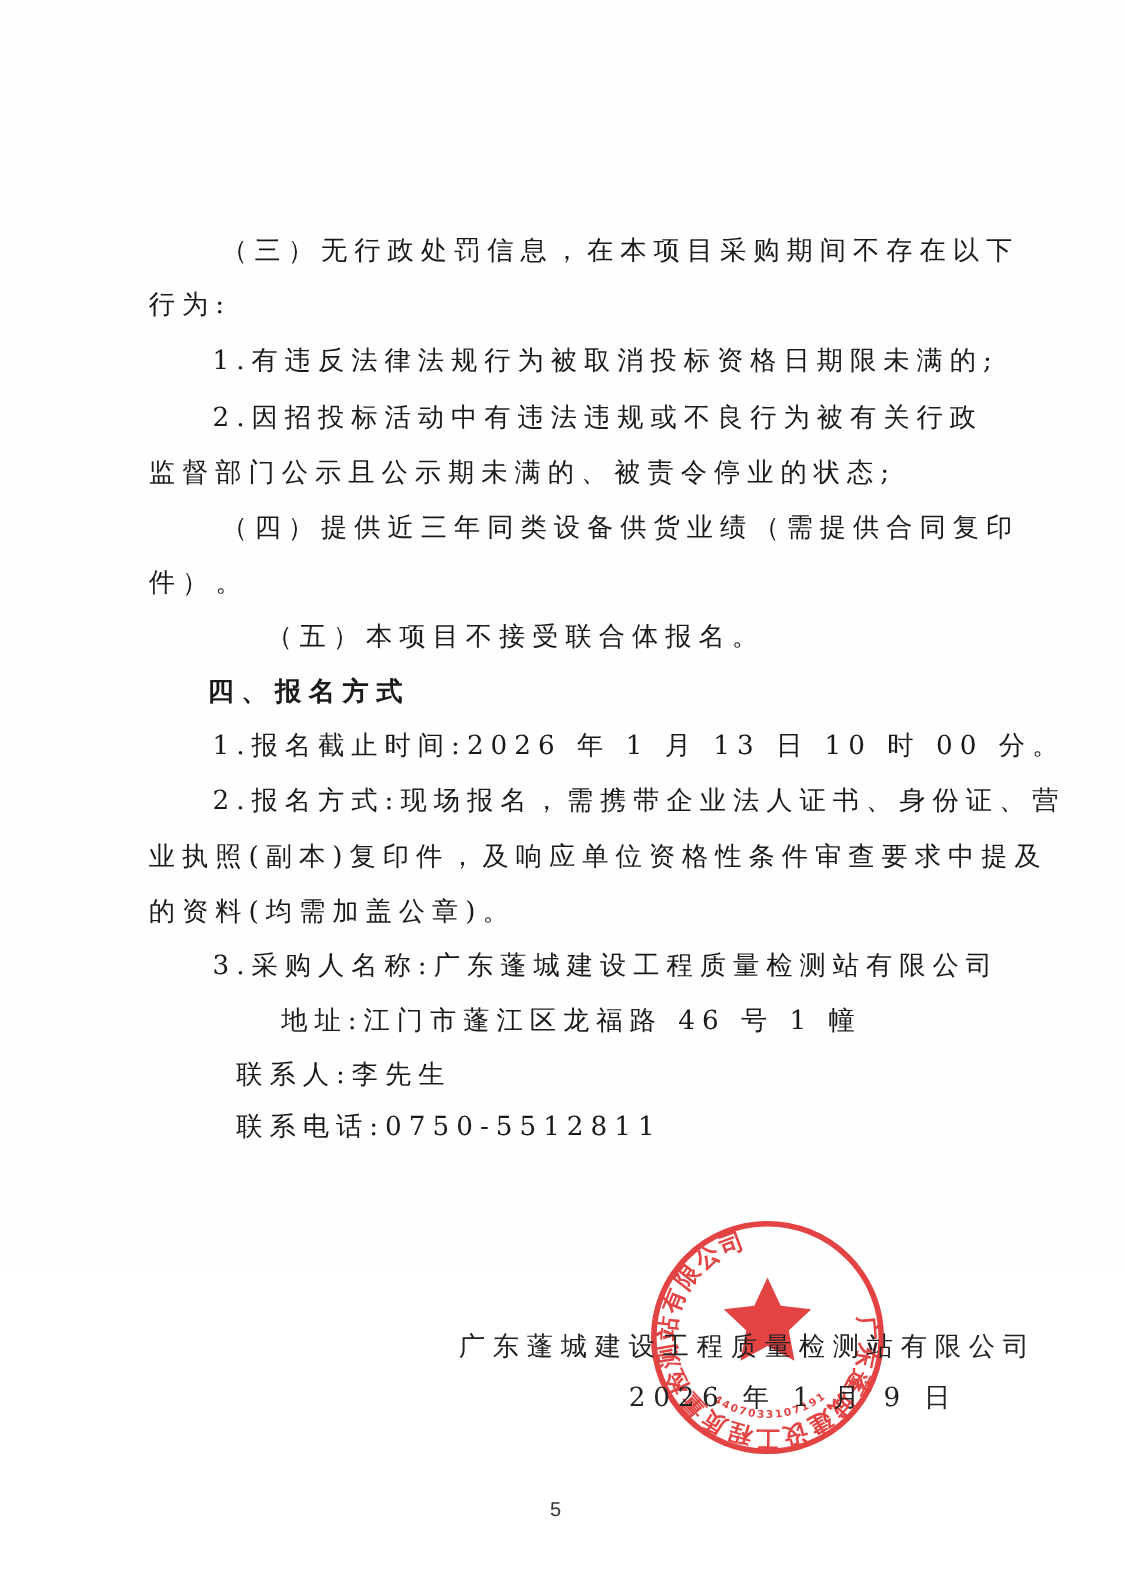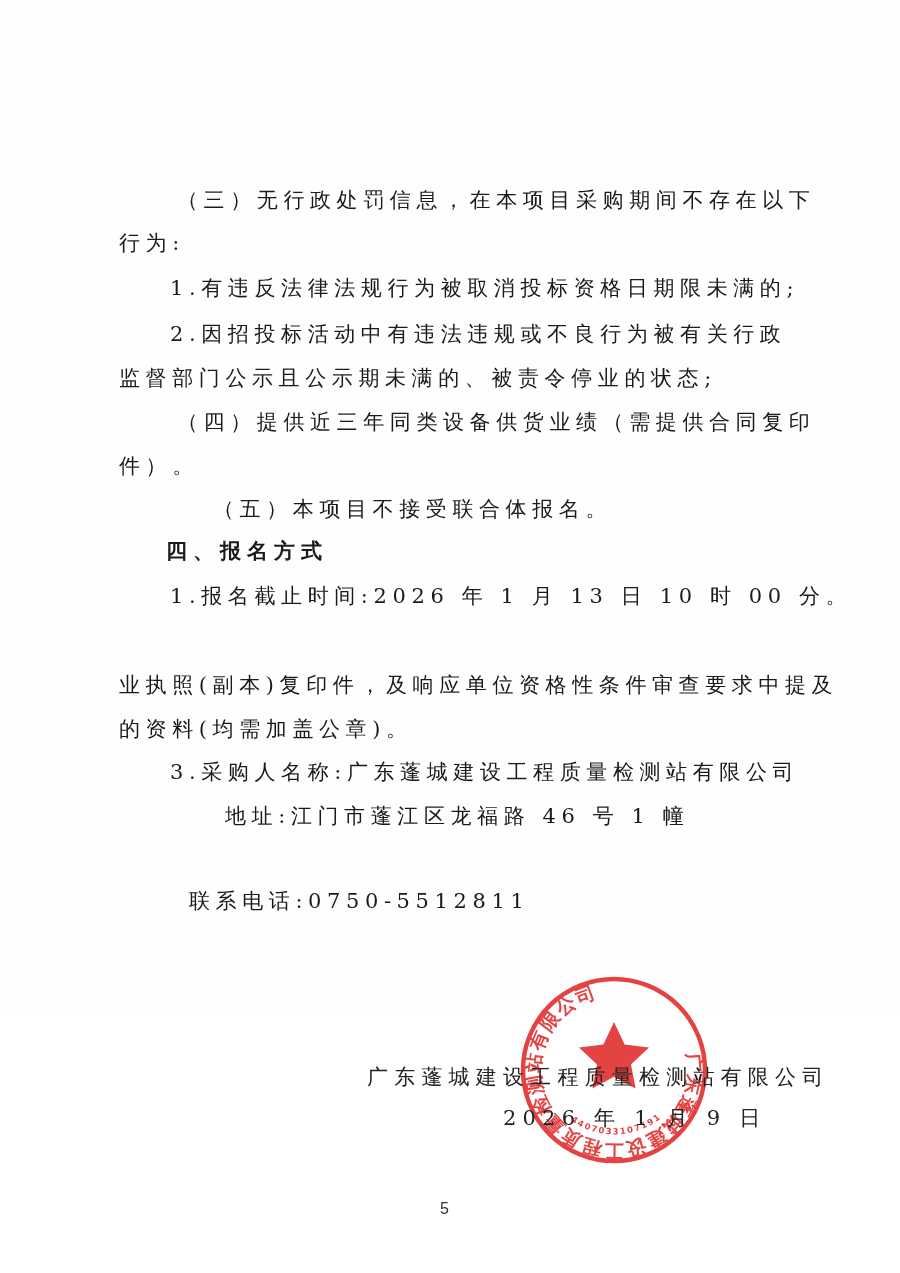--- a/index.html
+++ b/index.html
@@ -9,21 +9,21 @@
     position: absolute;
     font-family: "DejaVu Serif", "Liberation Serif", serif;
     font-size: 21px;
     color: #1a1a1a;
     white-space: nowrap;
     line-height: 28px;
     height: 28px;
     letter-spacing: 5.6px;
   }
   .heading {
-    font-family: Liberation Mono, monospace;
+    font-family: Liberation Serif, serif;
     font-weight: bold;
     letter-spacing: 6px;
   }
   .sig { letter-spacing: 6.2px; color: #222; }
   .pagenum {
     position: absolute; left: 440px; top: 1200px;
     font-family: "Liberation Sans", sans-serif; font-size: 16px; color: #333;
   }
   .stamp { position: absolute; left: 514px; top: 970px; width: 200px; height: 200px; opacity: 0.88; }
 </style>
@@ -35,24 +35,26 @@
   <div class="line" style="left:177px; top:186px;">（三）无行政处罚信息，在本项目采购期间不存在以下</div>
   <div class="line" style="left:119px; top:229px;">行为:</div>
   <div class="line" style="left:170px; top:274px;">1.有违反法律法规行为被取消投标资格日期限未满的;</div>
   <div class="line" style="left:170px; top:320px;">2.因招投标活动中有违法违规或不良行为被有关行政</div>
   <div class="line" style="left:177px; top:408px;">（四）提供近三年同类设备供货业绩（需提供合同复印</div>
   <div class="line" style="left:119px; top:364px;">监督部门公示且公示期未满的、被责令停业的状态;</div>
   <div class="line" style="left:119px; top:452px;">件）。</div>
   <div class="line" style="left:177px; top:495px;margin-left:36px;">（五）本项目不接受联合体报名。</div>
   <div class="line heading" style="left:166px; top:539px;">四、报名方式</div>
   <div class="line" style="left:170px; top:582px;">1.报名截止时间:2026 年 1 月 13 日 10 时 00 分。</div>
+  <div class="line" style="left:170px; top:626px;">2.报名方式:现场报名，需携带企业法人证书、身份证、营</div>
   <div class="line" style="left:119px; top:671px;">业执照(副本)复印件，及响应单位资格性条件审查要求中提及</div>
   <div class="line" style="left:119px; top:715px;">的资料(均需加盖公章)。</div>
   <div class="line" style="left:170px; top:758px;">3.采购人名称:广东蓬城建设工程质量检测站有限公司</div>
   <div class="line" style="left:189px; top:802px;margin-left:36px;">地址:江门市蓬江区龙福路 46 号 1 幢</div>
+  <div class="line" style="left:189px; top:845px;">联系人:李先生</div>
   <div class="line" style="left:189px; top:887px;">联系电话:0750-5512811</div>
 
   <svg class="stamp" viewBox="0 0 200 200">
     <defs>
       <path id="ringPath" d="M 100,100 m -74,0 a 74,74 0 1,1 148,0 a 74,74 0 1,1 -148,0" transform="rotate(-200 100 100)"></path>
       <path id="codePath" d="M 30,118 A 76,76 0 0,0 170,118"></path>
     </defs>
     <circle cx="100" cy="100" r="91" fill="none" stroke="#e02a2a" stroke-width="4.5"></circle>
     <text font-family="DejaVu Sans, sans-serif" font-size="19" font-weight="bold" fill="#e02a2a" letter-spacing="1.5">
       <textPath href="#ringPath" startOffset="2%">广东蓬城建设工程质量检测站有限公司</textPath>

